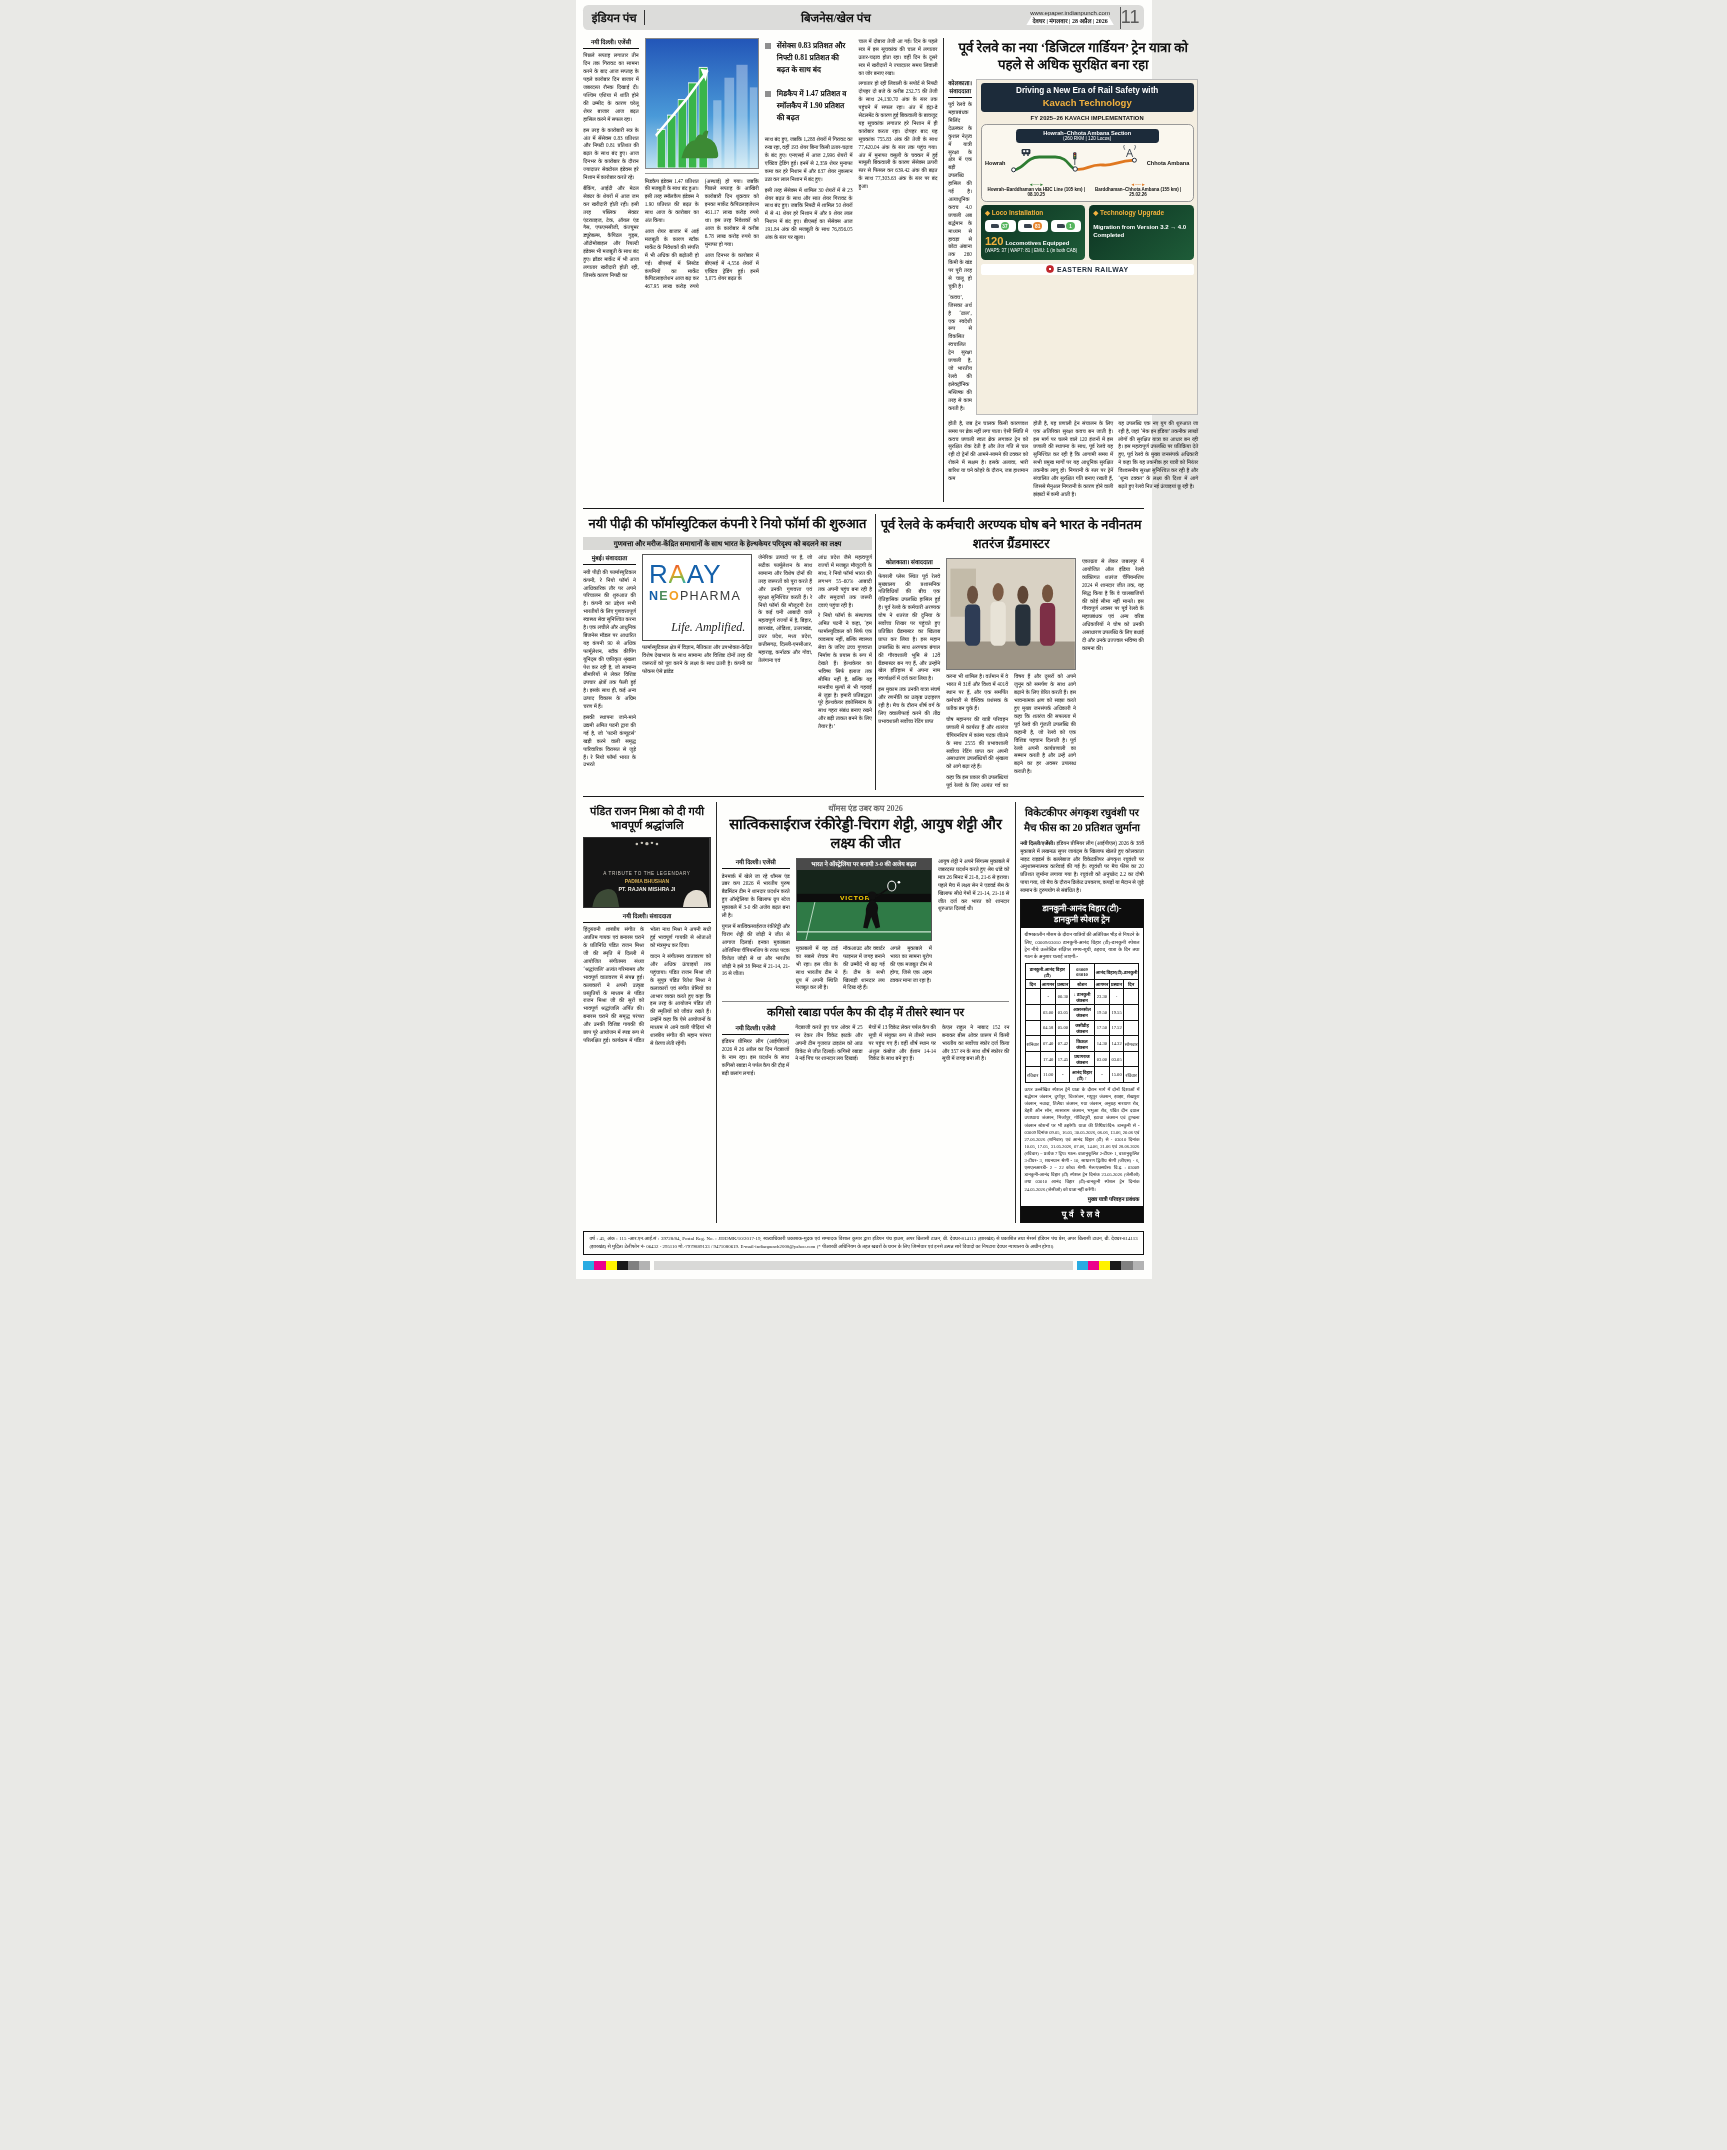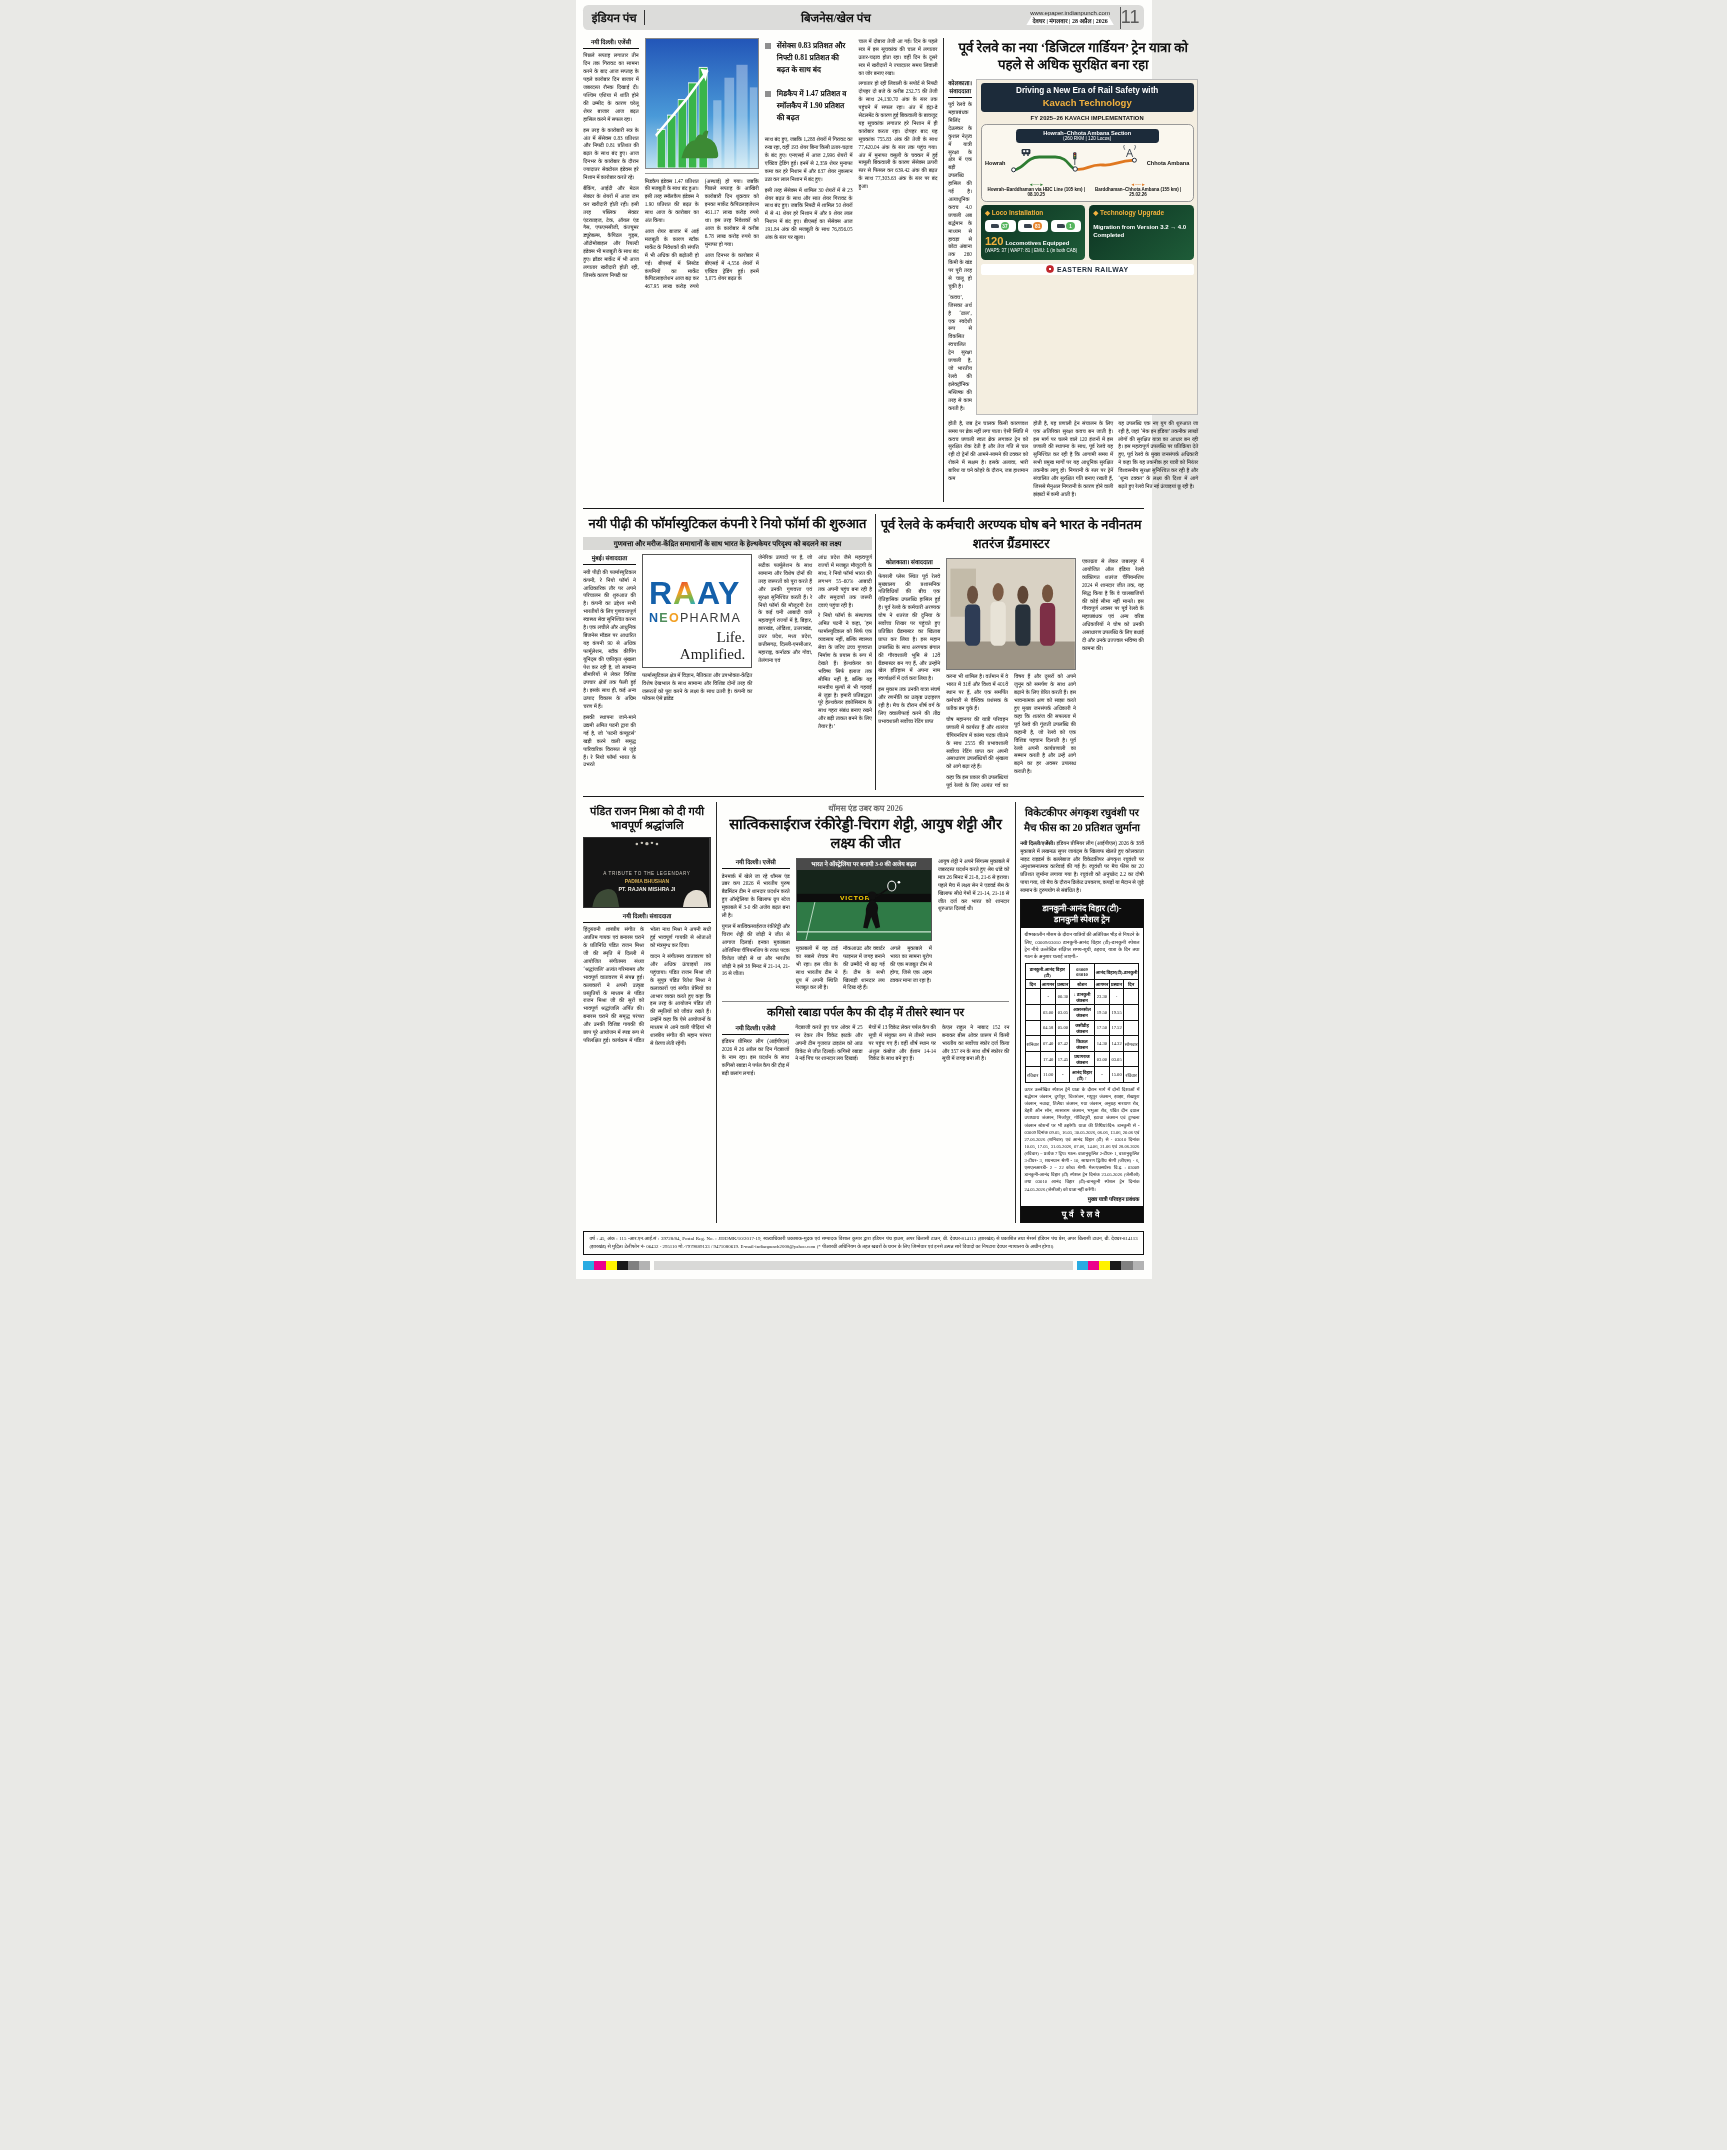--- a/index.html
+++ b/index.html
@@ -64,25 +64,25 @@
   .k-tech { font-size:6px; font-weight:bold; line-height:1.4; margin-top:6px; }
   .k-footer { margin-top:3.4px; background:#fff; border-radius:2.6px; display:flex; align-items:center; justify-content:center; gap:3.4px; padding:1.7px; font-weight:bold; color:#23303d; letter-spacing:0.4px; }
   .k-logo-dot { width:7.7px; height:7.7px; border-radius:50%; background:radial-gradient(circle at 50% 50%, #fff 0 28%, #c0262c 30% 100%); border:0.6px solid #c0262c; }
 
   
   .band-mid { display:grid; grid-template-columns:51.5% 0.4px 1fr; gap:3px; margin-top:1.7px; }
   .pharma h2 { font-size:13px; text-align:center; margin:2.6px 0 3.4px; }
   .pharma .subhead { background:#d9d9d6; font-weight:bold; font-size:7px; text-align:center; padding:2.2px 3.4px; margin-bottom:4px; }
   .pharma .cols { grid-template-columns:0.98fr 2.05fr 1fr 1fr; }
   .raay-box { border:0.6px solid #555; padding:6.9px 6px 4.3px; margin-bottom:3.4px; background:#fff; font-family:"Liberation Sans", sans-serif; }
-  .raay { font-size:32px; font-weight:bold; line-height:.95; letter-spacing:0.9px; color:#1460aa;margin-top:16px; }
+  .raay { font-size:26px; font-weight:normal; line-height:.95; letter-spacing:0.9px; color:#1460aa; }
   .raay .rainbow { background:linear-gradient(160deg,#e43a2f 15%,#f2a024 45%,#7ab648 65%,#23a8c9 85%); -webkit-background-clip:text; background-clip:text; color:transparent; }
   .neopharma { font-size:12.5px; letter-spacing:1.3px; font-weight:bold; margin-top:2.6px; }
   .neopharma .n{color:#1460aa}.neopharma .e{color:#4e8d5b}.neopharma .o{color:#f2a024}.neopharma .rest{color:#3c3c3c; font-weight:normal;}
-  .tagline { font-family:"Liberation Serif", serif; font-size:15px; text-align:right; margin-top:4px; color:#222; }
+  .tagline { font-family:"Liberation Serif", serif; font-style:italic; font-size:12px; text-align:right; margin-top:17px; color:#222; }
   .chess h2 { font-size:13px; text-align:center; margin:2.6px 0 5.2px; line-height:1.4; }
   .chess .cols { grid-template-columns:1fr 2.1fr 1fr; }
   .chess-photo { height:112px; border:0.4px solid #777; margin-bottom:3.4px; }
   .chess-photo svg { width:100%; height:100%; display:block; }
 
   
   .band-bottom { display:grid; grid-template-columns:22.8% 0.4px 51.3% 0.4px 1fr; gap:5.2px; margin-top:1.7px; border-bottom:none; padding-bottom:2.6px; }
   .tribute h2 { font-size:11.2px; text-align:center; margin:1.7px 0 4.3px; }
   .tribute-photo { height:71px; border:0.4px solid #333; margin-bottom:3.4px; }
   .tribute-photo svg { width:100%; height:100%; display:block; }

